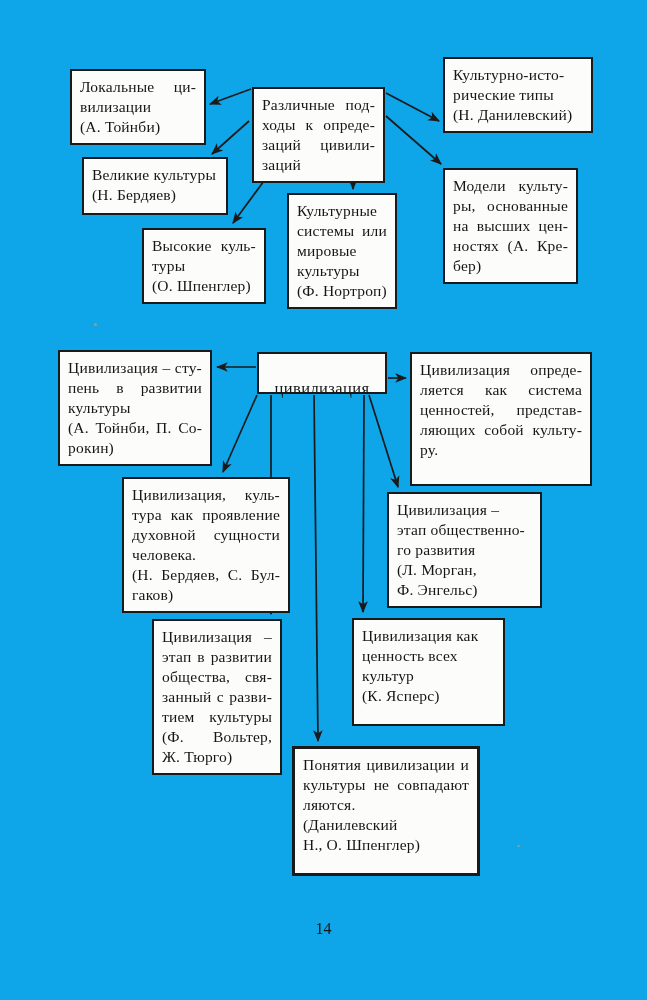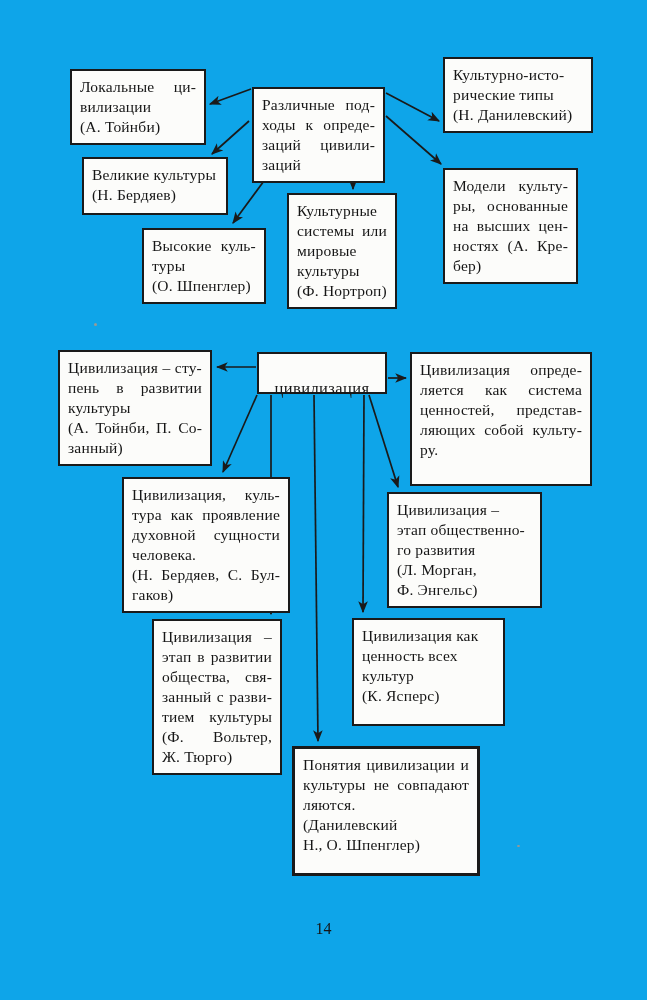--- a/index.html
+++ b/index.html
@@ -147,21 +147,21 @@
       <div class="ln">бер)</div>
     </div>
 
   <div class="box civ-center b-civ">цивилизация</div>
 
   <div class="box just b-stage">
       <div class="ln">Цивилизация – сту-</div>
       <div class="ln">пень в развитии</div>
       <div class="ln">культуры</div>
       <div class="ln">(А. Тойнби, П. Со-</div>
-      <div class="ln">занный)</div>
+      <div class="ln">рокин)</div>
     </div>
 
   <div class="box just b-values">
     <div>
         <div class="ln">Цивилизация опреде-</div>
         <div class="ln">ляется как система</div>
         <div class="ln">ценностей, представ-</div>
         <div class="ln">ляющих собой культу-</div>
         <div class="ln">ру.</div>
       </div>

